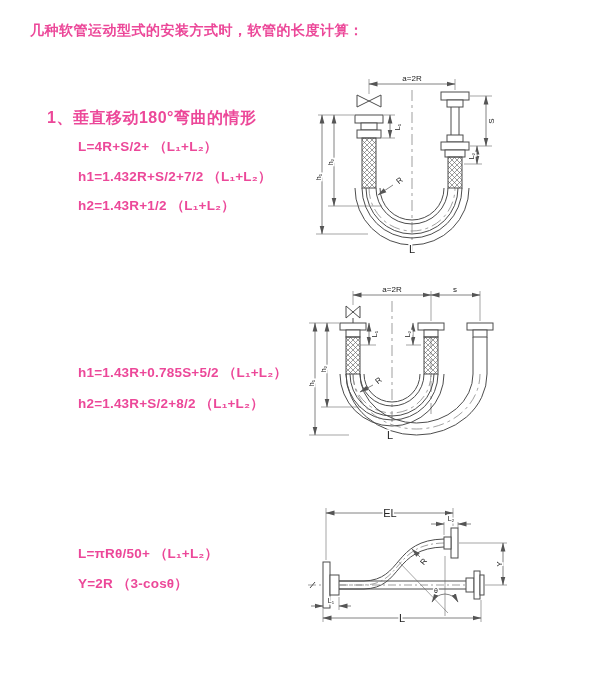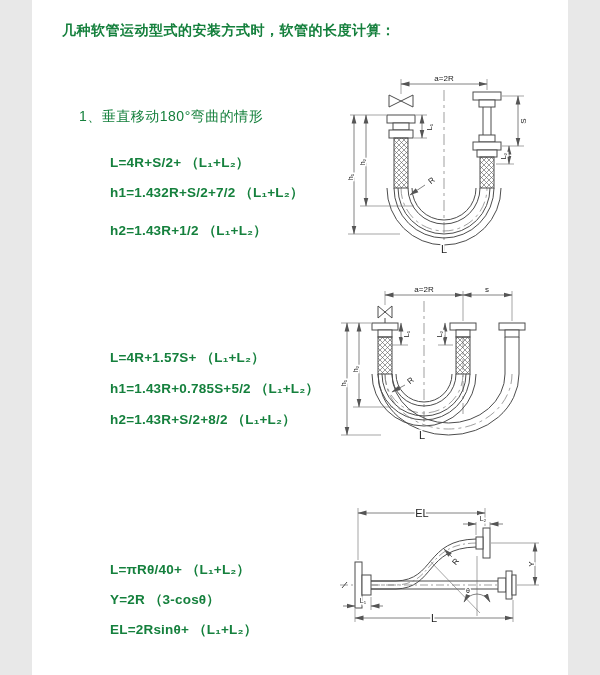--- a/index.html
+++ b/index.html
@@ -1,26 +1,26 @@
 <!DOCTYPE html>
 <html><head>
 <meta charset="utf-8">
 <style>
   html,body{margin:0;padding:0;background:#e8e8e8;}
   .page{
-    position:relative;width:536px;height:675px;background:#ffffff;
+    position:relative;width:600px;height:675px;background:#ffffff;
     font-family:"Liberation Sans","DejaVu Sans",sans-serif;
-    color:#15803d;overflow:hidden;margin:0 auto;
+    color:#ec4899;overflow:hidden;margin:0 auto;
   }
   .title{
     position:absolute;left:30px;top:22px;font-size:14px;font-weight:700;
     letter-spacing:0.5px;white-space:nowrap;
   }
-  .sec-heading{position:absolute;font-size:14px;font-weight:400;white-space:nowrap;letter-spacing:0.5px;}
-  .formula{position:absolute;font-size:13.5px;font-weight:700;white-space:nowrap;letter-spacing:0.2px;margin-top:16px;}
+  .sec-heading{position:absolute;font-size:16px;font-weight:700;white-space:nowrap;letter-spacing:0.5px;}
+  .formula{position:absolute;font-size:13.5px;font-weight:700;white-space:nowrap;letter-spacing:0.2px;}
   svg{position:absolute;overflow:visible;}
   
   .ol{stroke:#4d4d4d;stroke-width:1;fill:none;}
   .or{stroke:#4d4d4d;stroke-width:1;fill:#ffffff;}
   .braid{stroke:#4d4d4d;stroke-width:1;fill:url(#braidpat);}
   .dl{stroke:#5a5a5a;stroke-width:0.75;fill:none;}
   .xl{stroke:#6a6a6a;stroke-width:0.6;fill:none;}
   .cl{stroke:#777;stroke-width:0.7;fill:none;stroke-dasharray:11 4 3 4;}
   .cs{stroke:#777;stroke-width:0.7;fill:none;stroke-dasharray:8 3 2 3;}
   text.dt{font-family:"Liberation Sans","DejaVu Sans",sans-serif;font-size:8px;fill:#222;
@@ -32,29 +32,27 @@
 </head>
 <body>
 
 <div class="page">
 
   <div class="title">几种软管运动型式的安装方式时，软管的长度计算：</div>
 
   <div class="sec-heading" style="left:47px;top:108px">1、垂直移动180°弯曲的情形</div>
   <div class="formula" style="left:78px;top:138px">L=4R+S/2+ （L₁+L₂）</div>
   <div class="formula" style="left:78px;top:168px">h1=1.432R+S/2+7/2 （L₁+L₂）</div>
-  <div class="formula" style="left:78px;top:206px">h2=1.43R+1/2 （L₁+L₂）</div>
-
-  <div class="formula" style="left:78px;top:333px">L=4R+1.57S+ （L₁+L₂）</div>
+  <div class="formula" style="left:78px;top:197px">h2=1.43R+1/2 （L₁+L₂）</div>
+
   <div class="formula" style="left:78px;top:364px">h1=1.43R+0.785S+5/2 （L₁+L₂）</div>
   <div class="formula" style="left:78px;top:395px">h2=1.43R+S/2+8/2 （L₁+L₂）</div>
 
-  <div class="formula" style="left:78px;top:545px">L=πRθ/40+ （L₁+L₂）</div>
+  <div class="formula" style="left:78px;top:545px">L=πRθ/50+ （L₁+L₂）</div>
   <div class="formula" style="left:78px;top:575px">Y=2R （3-cosθ）</div>
-  <div class="formula" style="left:78px;top:605px">EL=2Rsinθ+ （L₁+L₂）</div>
 
   <svg style="left:312px;top:70px" width="280" height="188" viewBox="0 0 280 188">
     <defs>
       <marker id="arw" markerWidth="10" markerHeight="8" refX="8.5" refY="3" orient="auto-start-reverse" markerUnits="userSpaceOnUse">
         <path d="M0,0.6 L9,3 L0,5.4 Z" fill="#555"></path>
       </marker>
       <pattern id="braidpat" width="5" height="5" patternUnits="userSpaceOnUse">
         <path d="M0,5 L5,0 M0,0 L5,5" stroke="#5a5a5a" stroke-width="0.6"></path>
       </pattern>
     </defs>

